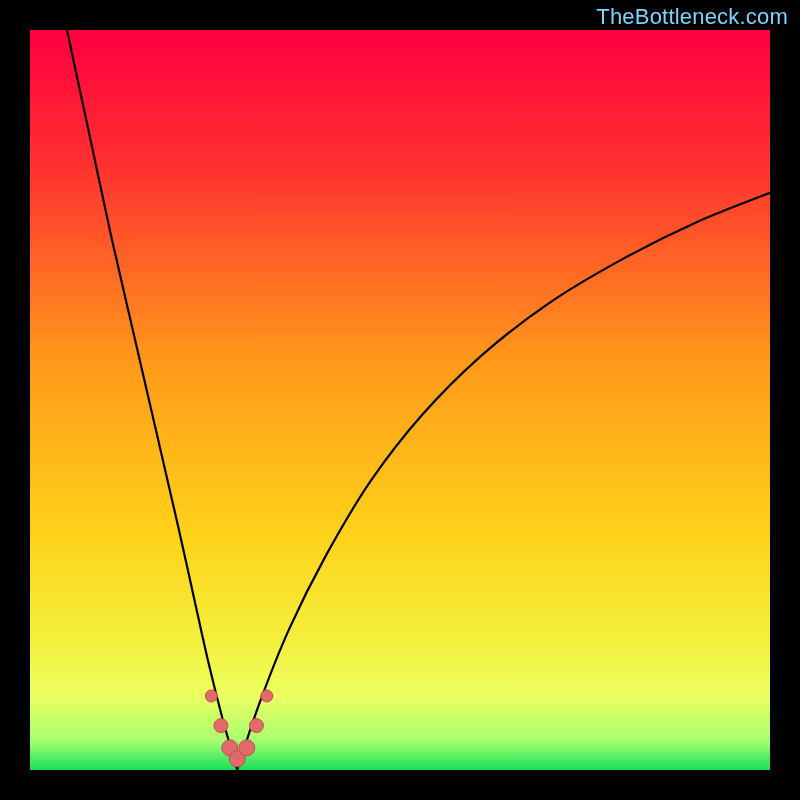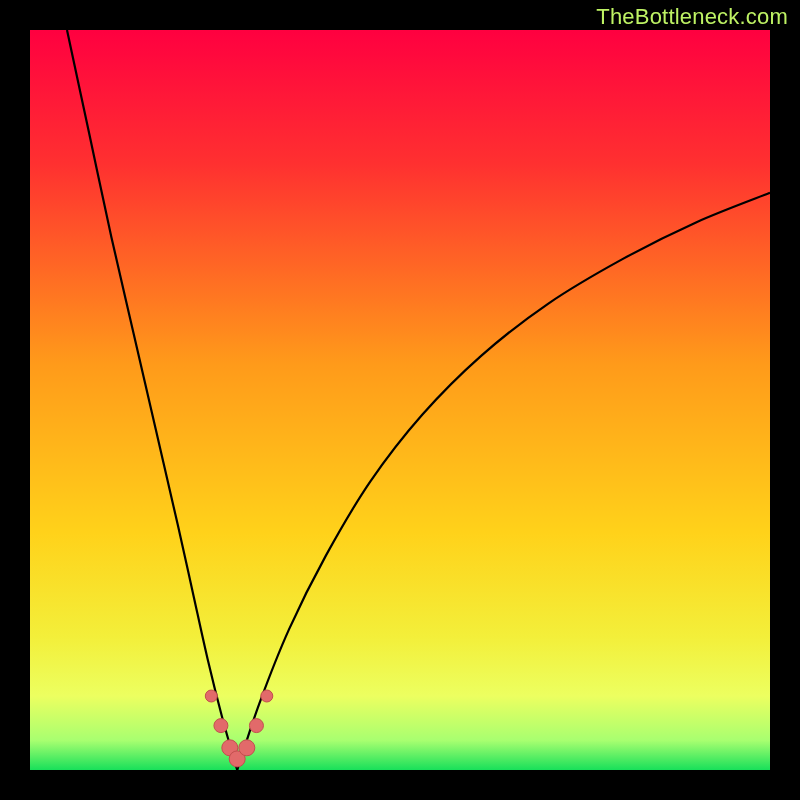--- a/index.html
+++ b/index.html
@@ -14,21 +14,21 @@
   .frame {
     position: absolute;
     left: 0; top: 0;
     width: 800px; height: 800px;
     background: #000;
   }
   .watermark {
     position: absolute;
     top: 4px;
     right: 12px;
-    color: #bef264;
+    color: #7dd3fc;
     font-size: 22px;
     font-weight: 500;
     letter-spacing: 0.2px;
     z-index: 5;
   }
   svg.plot {
     position: absolute;
     left: 30px;
     top: 30px;
     width: 740px;

